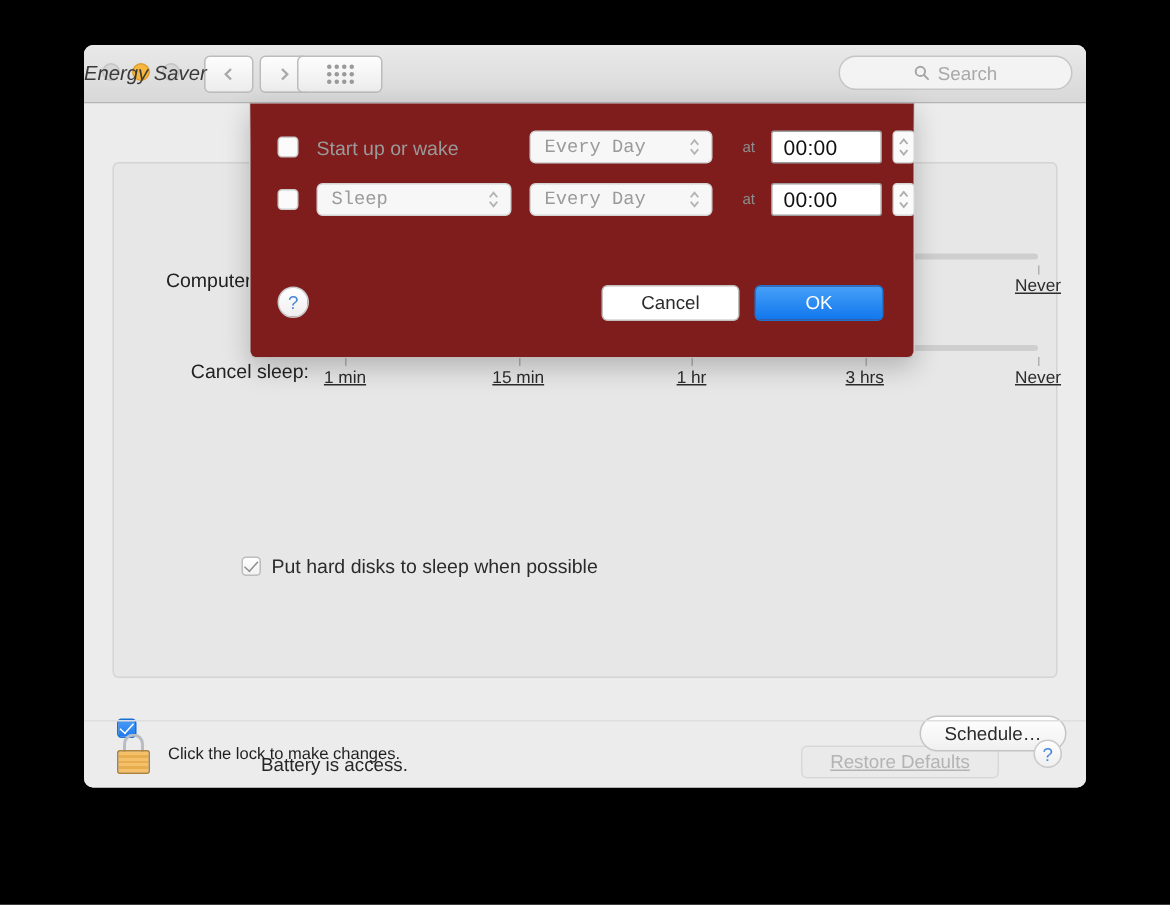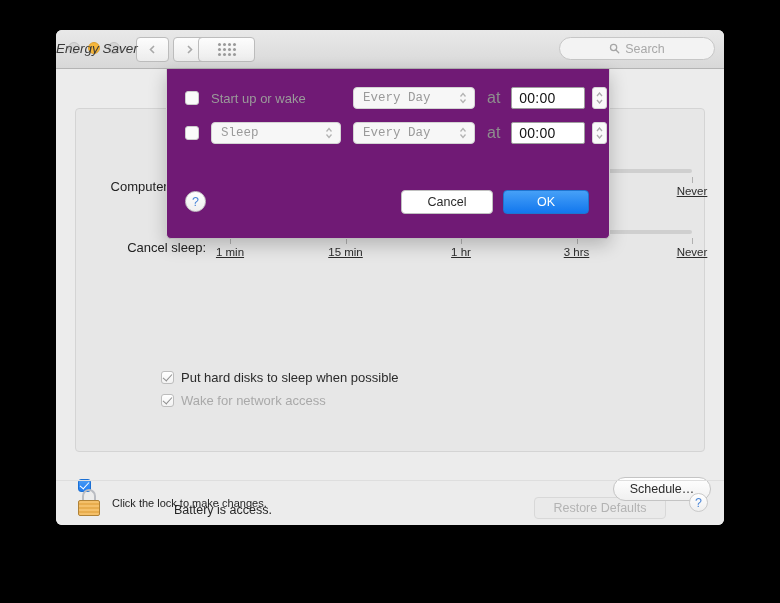--- a/index.html
+++ b/index.html
@@ -255,20 +255,21 @@
     background: #eaeaea;
     border-color: #d8d8d8;
   }
 
   #restore-defaults {
     position: absolute;
     right: 38px;
     top: 388px;
     width: 132px;
     height: 22px;
+    text-decoration: underline;
   }
 
   #show-battery-row {
     position: absolute;
     left: 22px;
     top: 410px;
     display: flex;
     align-items: center;
     gap: 8px;
     font-size: 13px;
@@ -345,21 +346,21 @@
     top: 12px;
   }
 
   
   .sheet {
     position: absolute;
     left: 110px;
     top: 0px;
     width: 444px;
     height: 170px;
-    background: #701a75;
+    background: #7f1d1d;
     border-left: 1px solid #d0d0d0;
     border-right: 1px solid #d0d0d0;
     border-bottom: 1px solid #bdbdbd;
     border-radius: 0 0 5px 5px;
     box-shadow: 0 6px 18px rgba(0,0,0,0.22);
     box-sizing: border-box;
   }
 
   .sheet-row {
     position: absolute;
@@ -409,22 +410,22 @@
     transform: translateY(-50%);
     width: 8px; height: 13px;
   }
   .popup .parrows path { fill: none; stroke: #b3b3b3; stroke-width: 1.3; }
 
   #popup-action { margin-left: 12px; width: 130px; }
   #popup-freq-1 { margin-left: 12px; width: 122px; }
   #popup-freq-2 { margin-left: 12px; width: 122px; }
 
   .at-label {
-    margin-left: 12px;
-    font-size: 16px;
+    margin-left: 20px;
+    font-size: 10px;
     color: #8e8e8e;
   }
 
   .timefield {
     margin-left: 11px;
     width: 74px;
     height: 22px;
     border: 1px solid #9e9e9e;
     border-radius: 2px;
     background: #ffffff;
@@ -583,24 +584,20 @@
           <span style="left:75%">3 hrs</span>
           <span style="left:100%">Never</span>
         </div>
       </div>
 
       <div class="cbrow" id="cb-harddisk">
         <span class="cbox checked"></span>
         <span class="cb-enabled">Put hard disks to sleep when possible</span>
       </div>
 
-      <div class="cbrow" id="cb-network">
-        <span class="cbox checked"></span>
-        <span class="cb-disabled">Wake for network access</span>
-      </div>
 
       <div id="battery-status">Battery is access.</div>
 
       <div class="btn disabled" id="restore-defaults">Restore Defaults</div>
     </div>
 
     <div id="show-battery-row">
       <span class="cbox checked blue"></span>
     </div>
 

